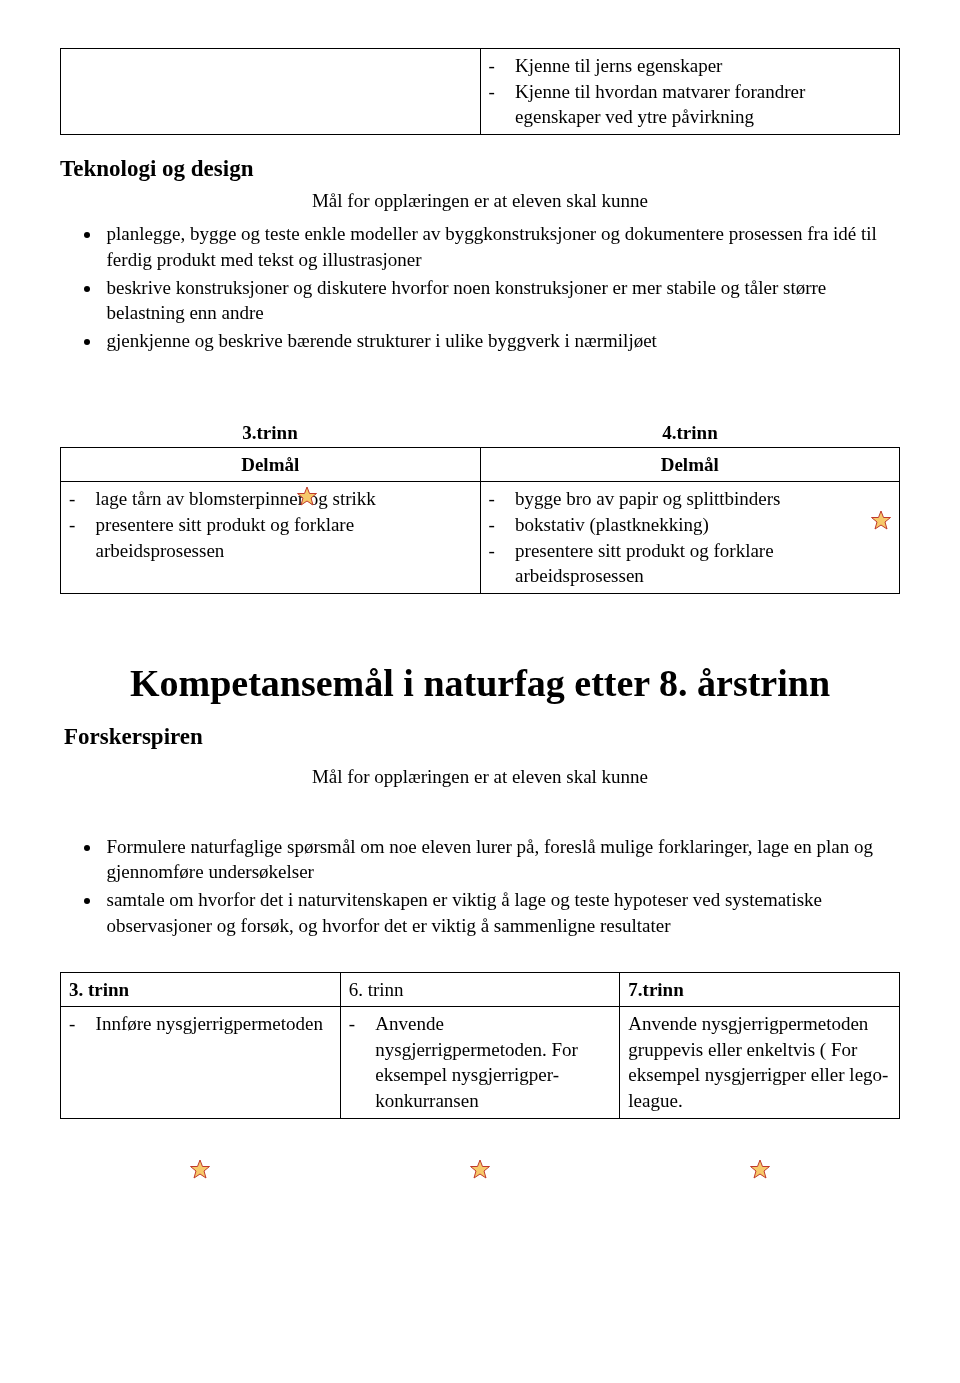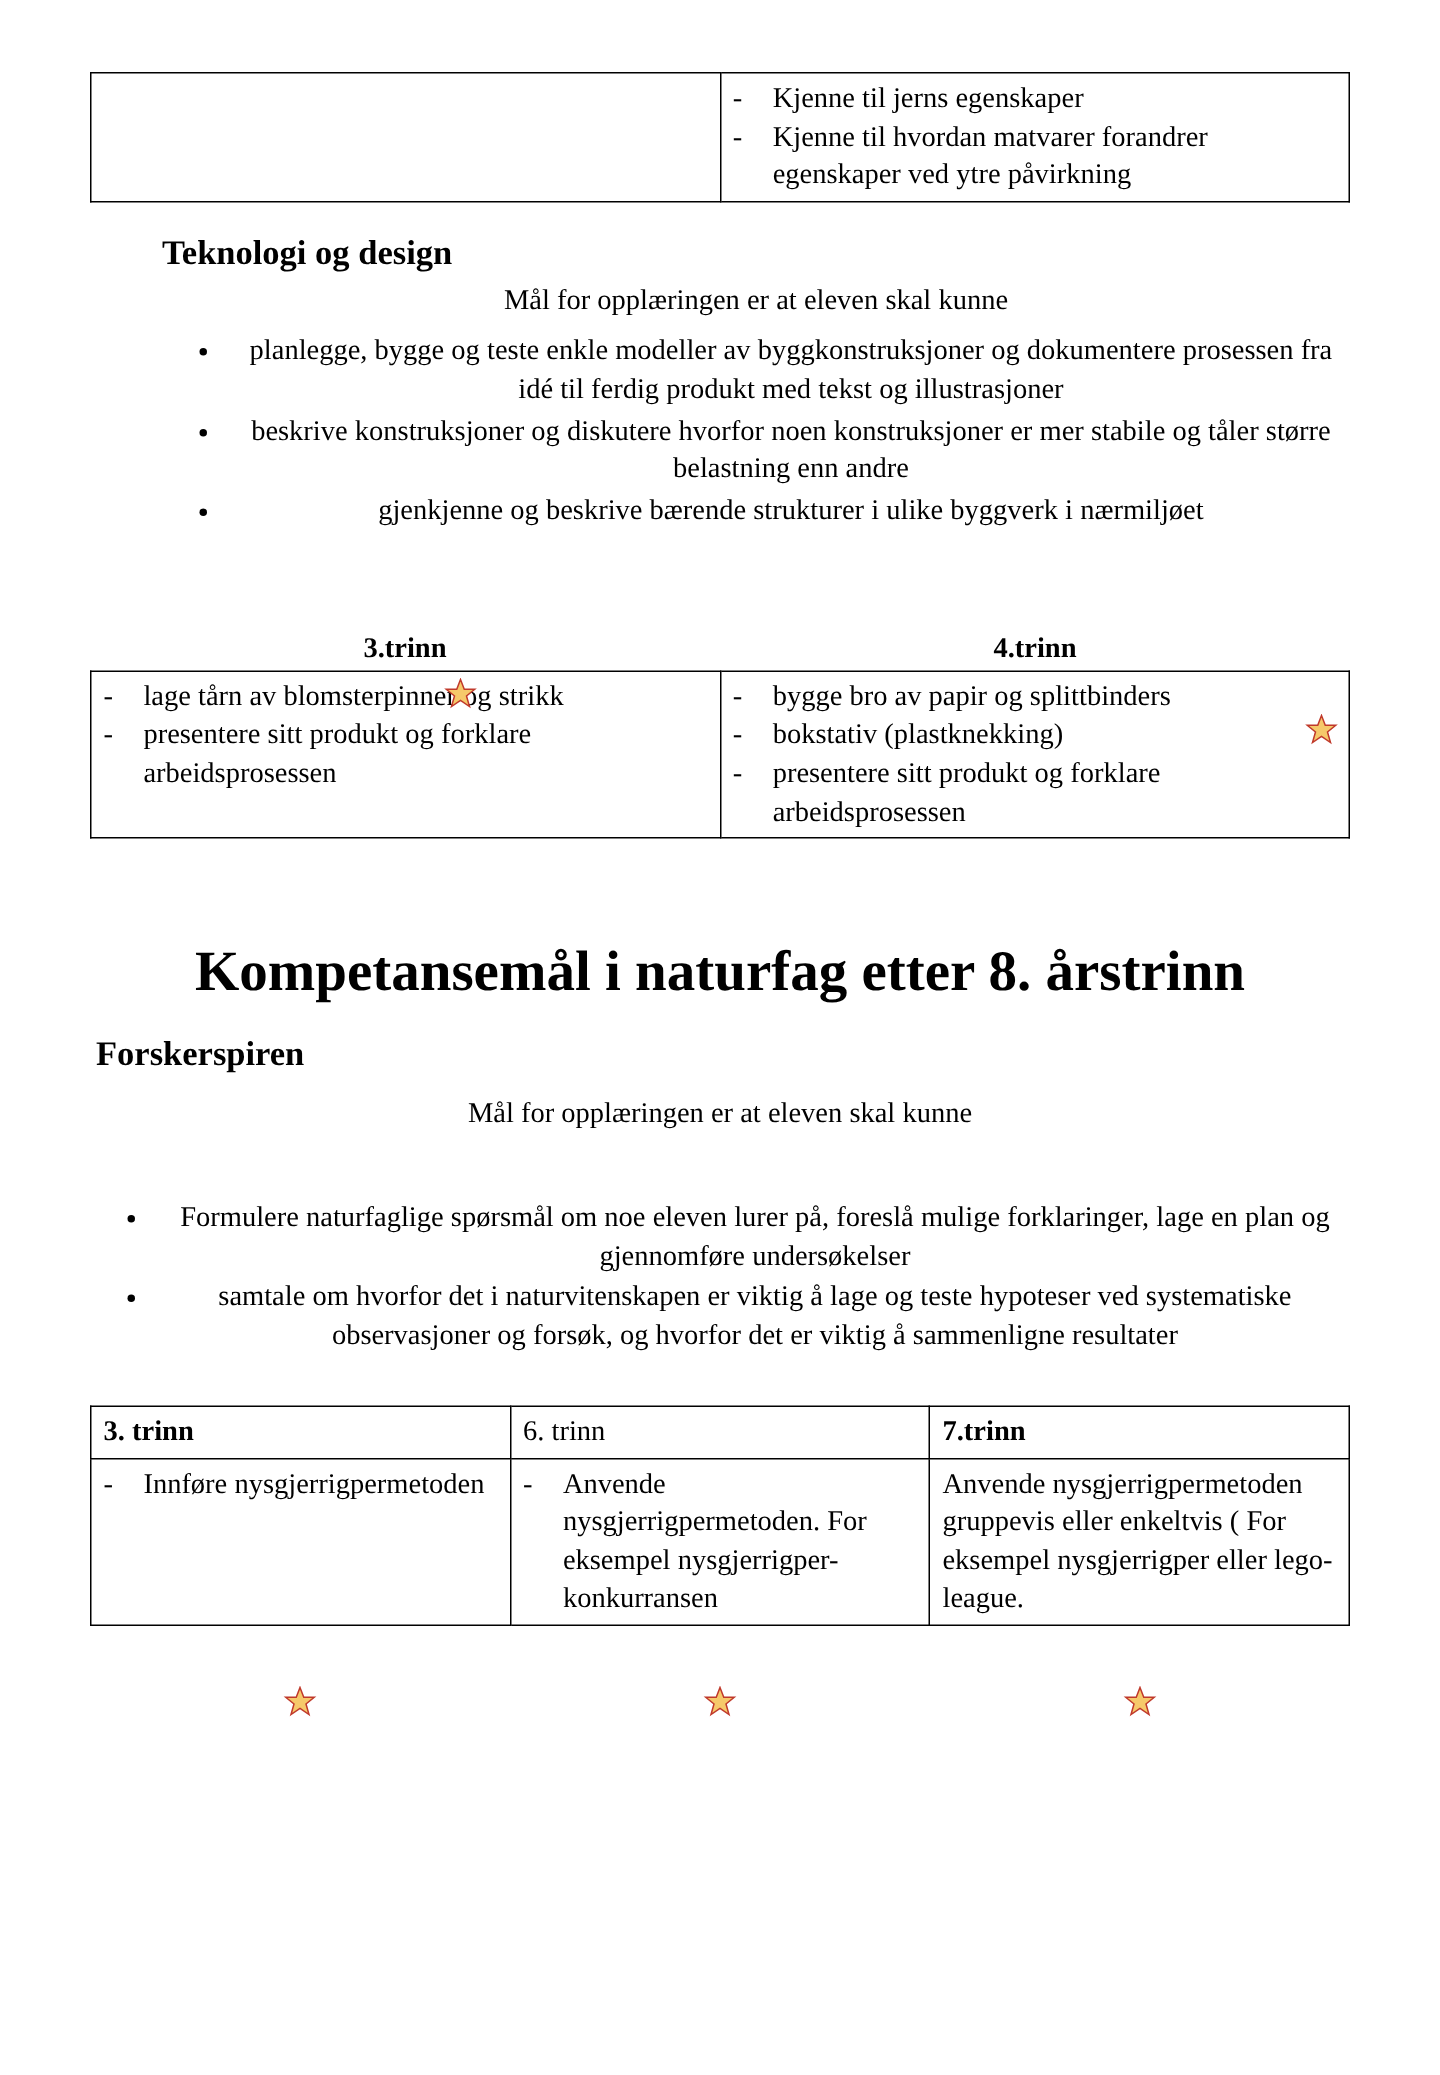--- a/index.html
+++ b/index.html
@@ -32,21 +32,20 @@
   .dash-list li::before {
     content: "-";
     display: inline-block;
     width: 1.4em;
     text-indent: 0;
   }
   .dot-list {
     list-style: disc;
     padding-left: 2.2em;
     margin: 0.4em 0 0.8em 0;
-    text-align: center;
   }
   .dot-list li {
     margin: 0.12em 0;
     padding-left: 0.25em;
   }
   h2.section {
     font-size: 23px;
     font-weight: bold;
     margin: 0 0 4px 0;
   }
@@ -82,21 +81,21 @@
     margin-top: 40px;
   }
   .col-half { width: 50%; }
   .col-third { width: 33.33%; }
   .rel { position: relative; }
   .star-in-cell {
     position: absolute;
     right: 6px;
     bottom: 6px;
   }
-  .mt-large { margin-top: 18px; margin-left: 48px; }
+  .mt-large { margin-top: 18px; }
   .plain { font-weight: normal; text-align: center; }
 </style>
 </head>
 <body>
 
 <table class="border">
   <tbody>
       <tr>
     <td class="col-half"></td>
     <td class="col-half">
@@ -123,20 +122,24 @@
 <table style="width:100%; border-collapse:collapse;">
   <tbody>
       <tr>
     <td class="col-half trinn-header" style="border:none;margin-top:44px;">3.trinn</td>
     <td class="col-half trinn-header" style="border:none;">4.trinn</td>
   </tr>
 </tbody>
   </table>
 <table class="border">
   <tbody>
+      <tr>
+    <td class="col-half delmål-label">Delmål</td>
+    <td class="col-half delmål-label">Delmål</td>
+  </tr>
   <tr>
     <td class="col-half rel">
       <ul class="dash-list">
         <li>lage tårn av blomsterpinner og strikk</li>
         <li>presentere sitt produkt og forklare arbeidsprosessen</li>
       </ul>
       <span class="star-icon star-in-cell" style="right:auto; left:56%; bottom:auto; top:4px;">
         <svg viewBox="0 0 24 24">
               <polygon points="12,1 14.5,7.5 21.5,7.5 16,12 18,19 12,15 6,19 8,12 2.5,7.5 9.5,7.5" fill="#f6c96a" stroke="#c0392b" stroke-width="1"></polygon>
             </svg>

